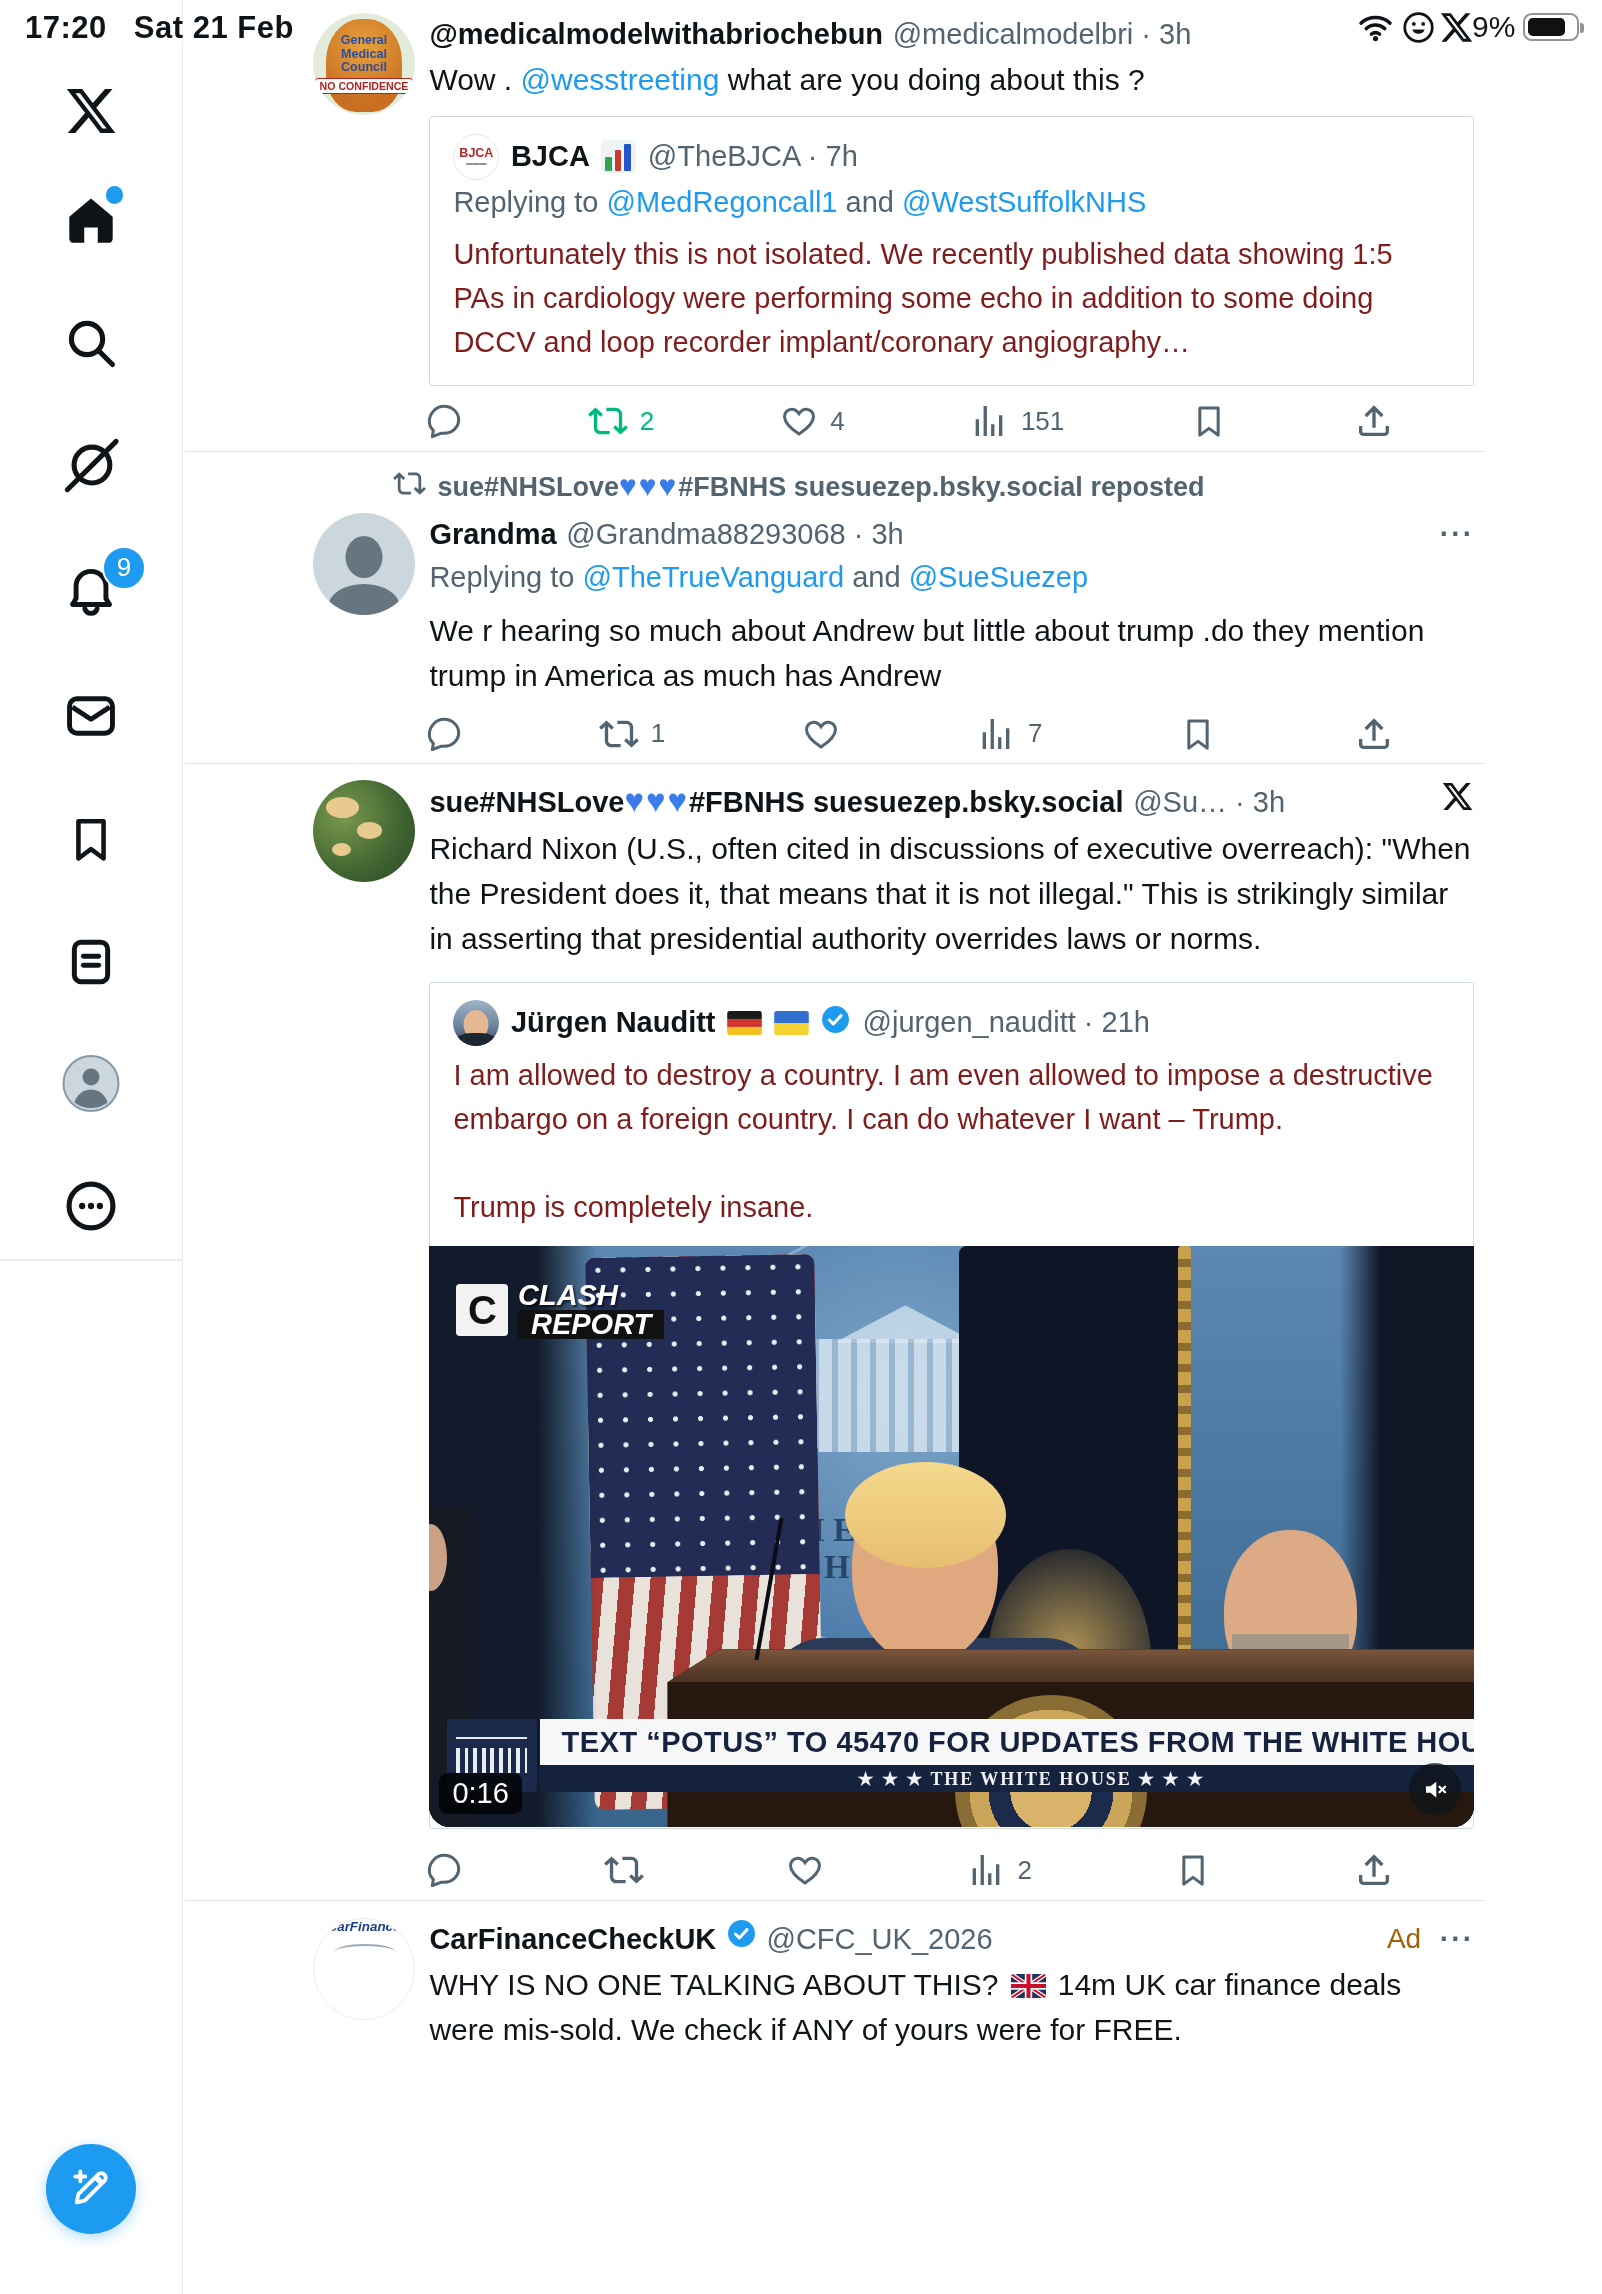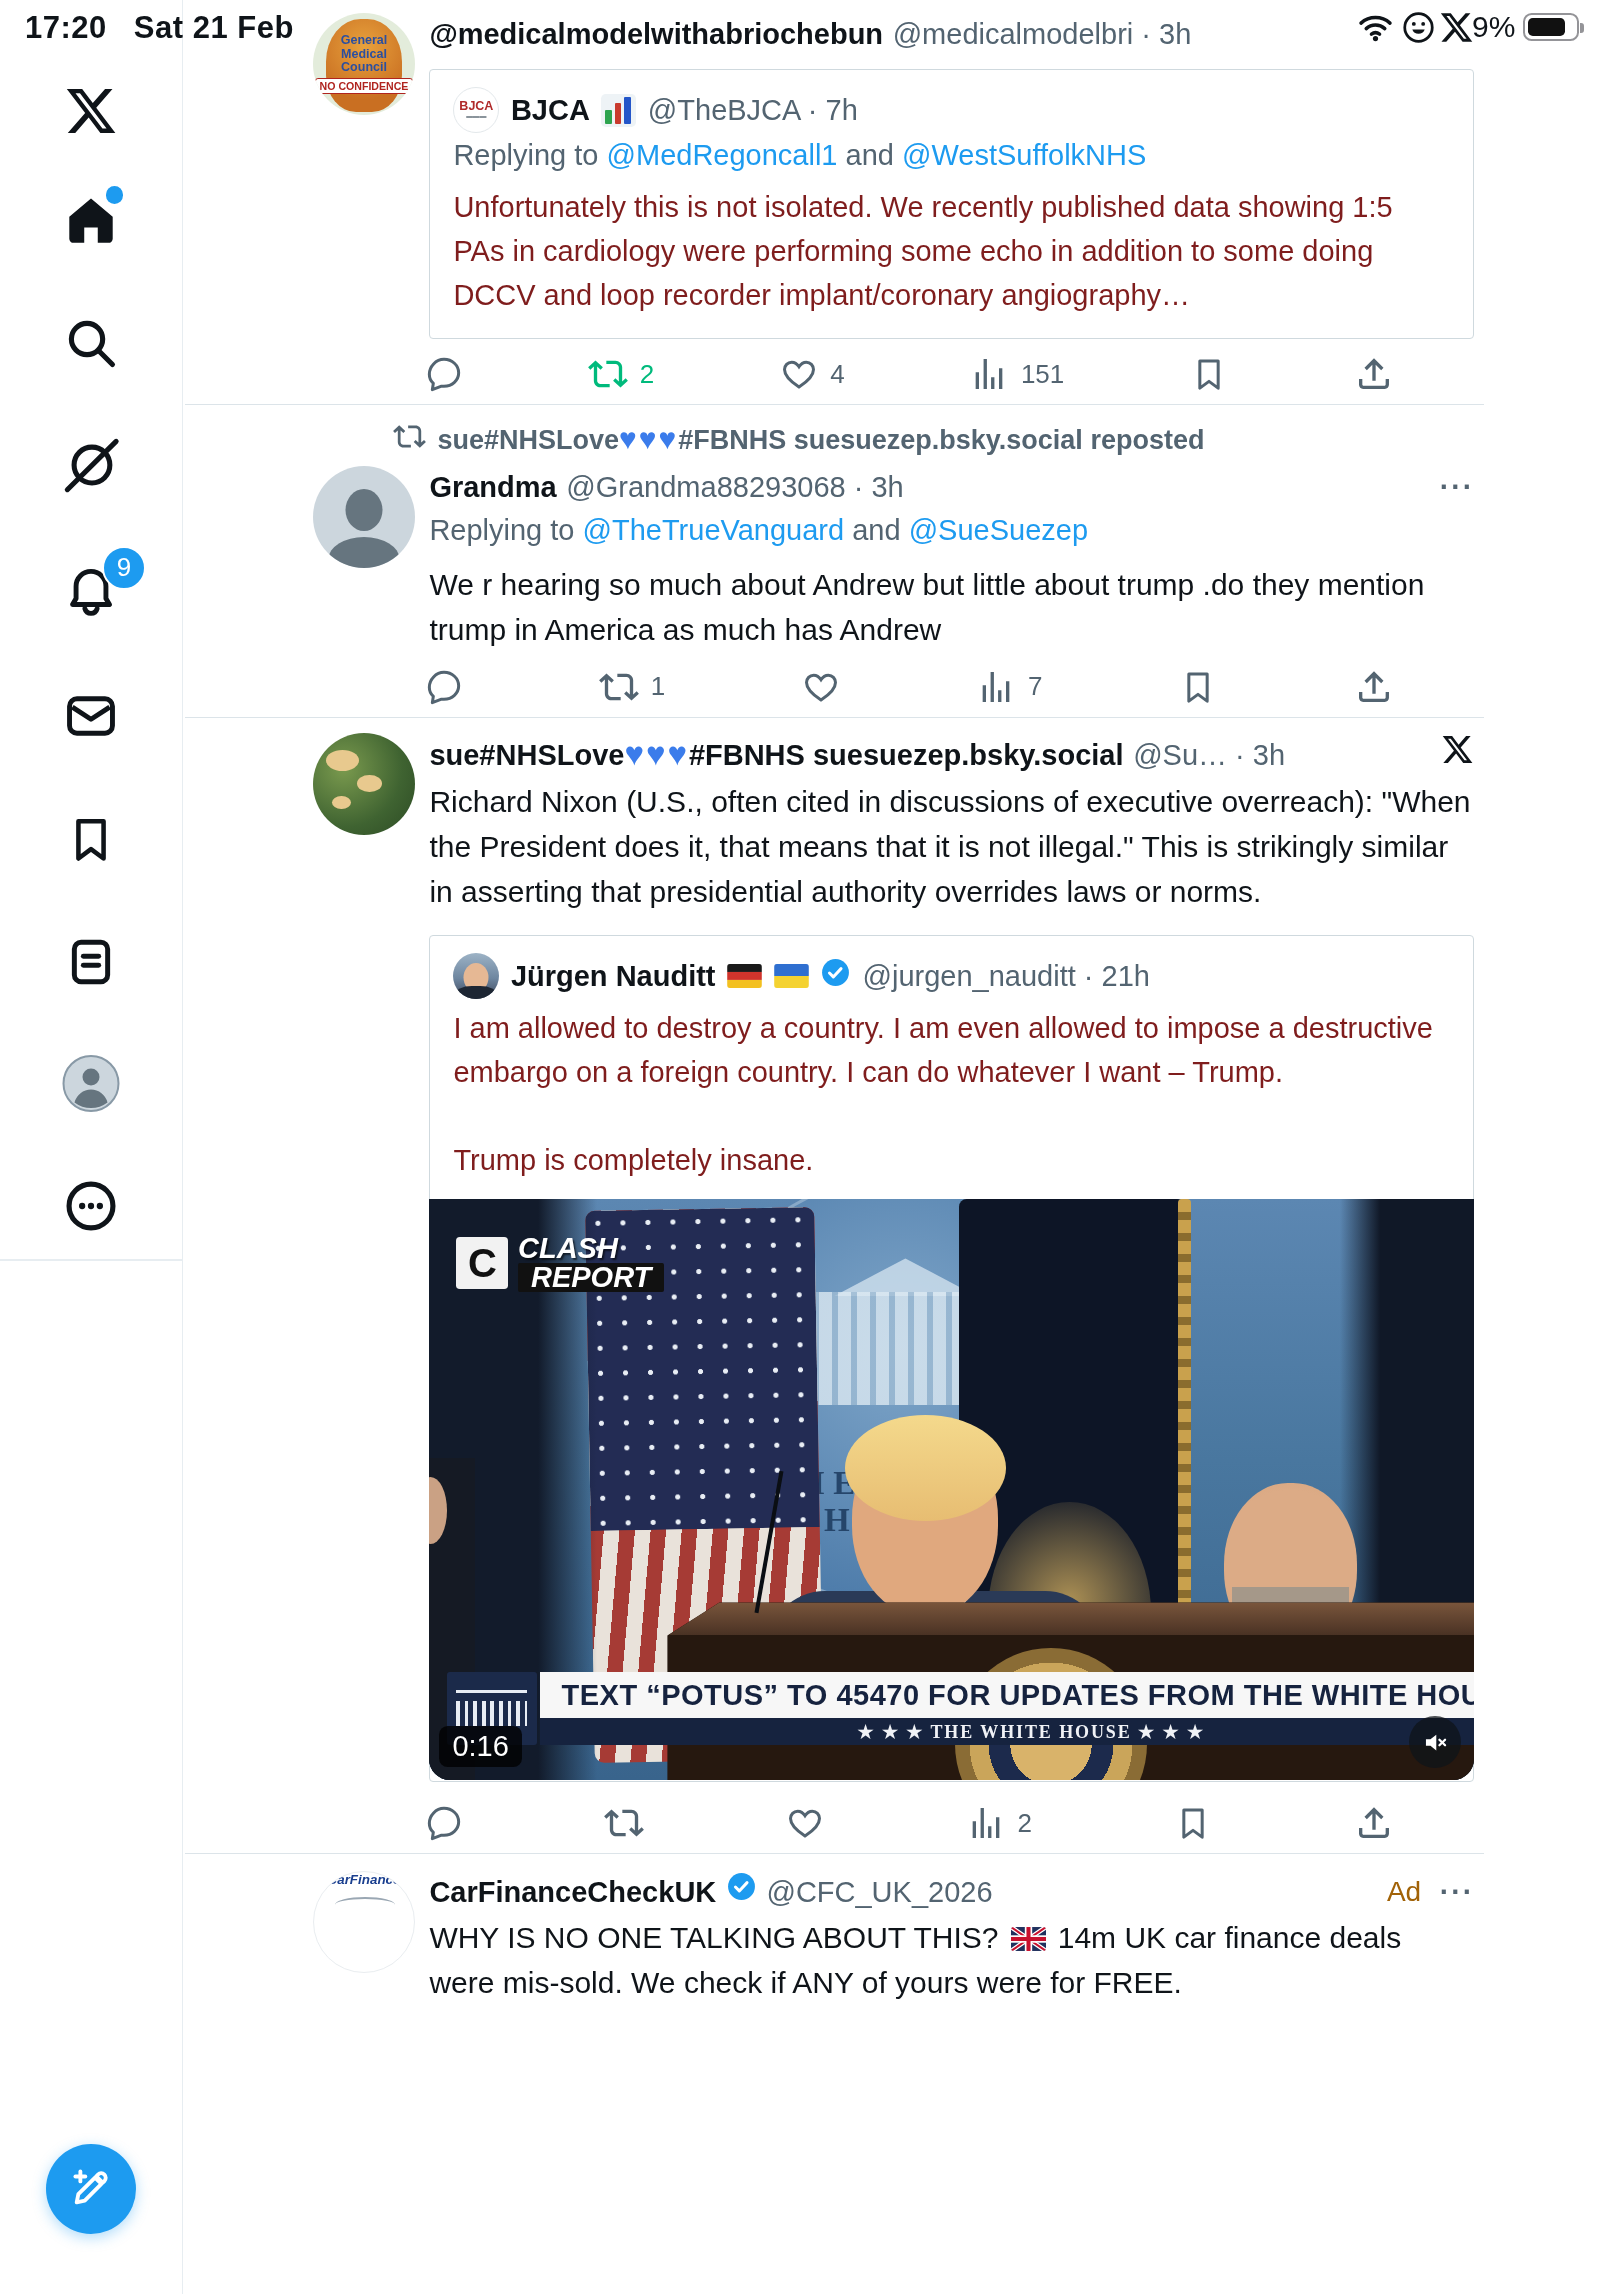--- a/index.html
+++ b/index.html
@@ -318,20 +318,23 @@
         <div class="avatar av-gmc">
           <div class="blob"></div>
           <div class="t1">General Medical Council</div>
           <div class="chip">NO CONFIDENCE</div>
         </div>
         <div class="content">
           <div class="head-line">
             <span class="name">@medicalmodelwithabriochebun</span>
             <span class="meta">@medicalmodelbri · 3h</span>
           </div>
+          <div class="body-text">
+            <span>Wow . </span><span class="link">@wesstreeting</span><span> what are you doing about this ?</span>
+          </div>
 
           <div class="qcard">
             <div class="q-head">
               <div class="q-avatar av-bjca">
                 <div class="bt">BJCA</div>
                 <div class="bs">▬▬▬</div>
               </div>
               <span class="name">BJCA</span>
               <span class="chart-emoji">
                   <i class="g"></i>

